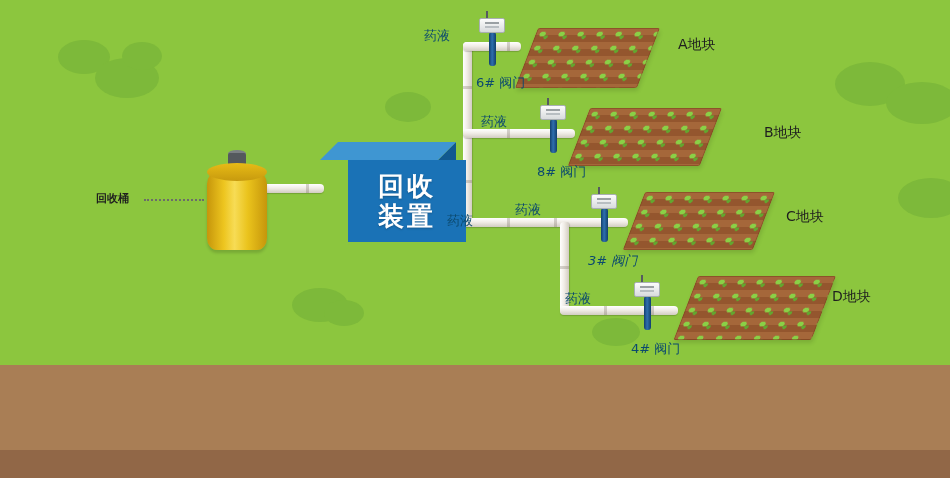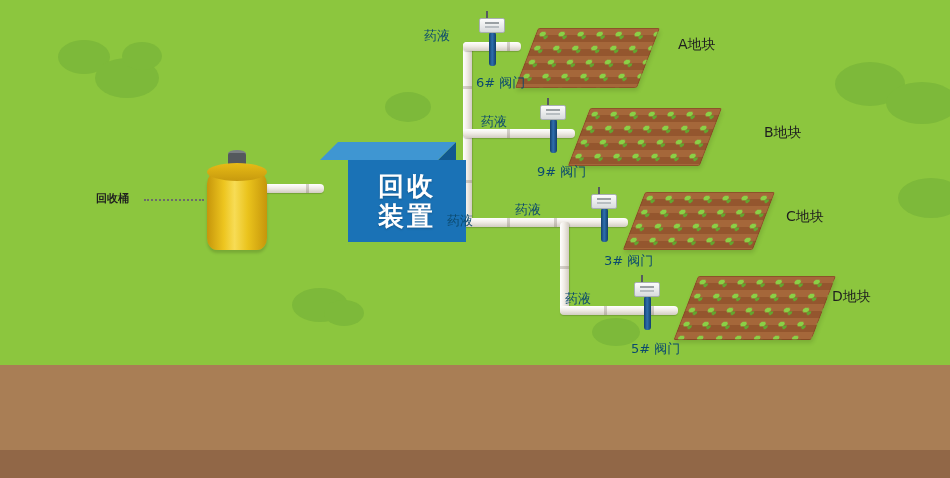--- a/index.html
+++ b/index.html
@@ -139,23 +139,23 @@
     <div class="valve-head"></div>
     <div class="valve-stem"></div>
   </div>
   <div class="valve" style="left:632px;top:282px;">
     <div class="valve-antenna"></div>
     <div class="valve-head"></div>
     <div class="valve-stem"></div>
   </div>
 
   <div class="lbl" style="left:476px;top:74px;">6# 阀门</div>
-  <div class="lbl" style="left:537px;top:163px;">9# 阀门</div>
-  <div class="lbl" style="left:604px;top:252px;">3# 阀门</div>
-  <div class="lbl" style="left:631px;top:340px;">5# 阀门</div>
+  <div class="lbl" style="left:537px;top:163px;">8# 阀门</div>
+  <div class="lbl" style="left:588px;top:252px;font-style:italic;">3# 阀门</div>
+  <div class="lbl" style="left:631px;top:340px;">4# 阀门</div>
 
   <div class="lbl" style="left:424px;top:27px;">药液</div>
   <div class="lbl" style="left:481px;top:113px;">药液</div>
   <div class="lbl" style="left:447px;top:212px;">药液</div>
   <div class="lbl" style="left:515px;top:201px;">药液</div>
   <div class="lbl" style="left:565px;top:290px;">药液</div>
 
 </div>
 
 </body></html>

